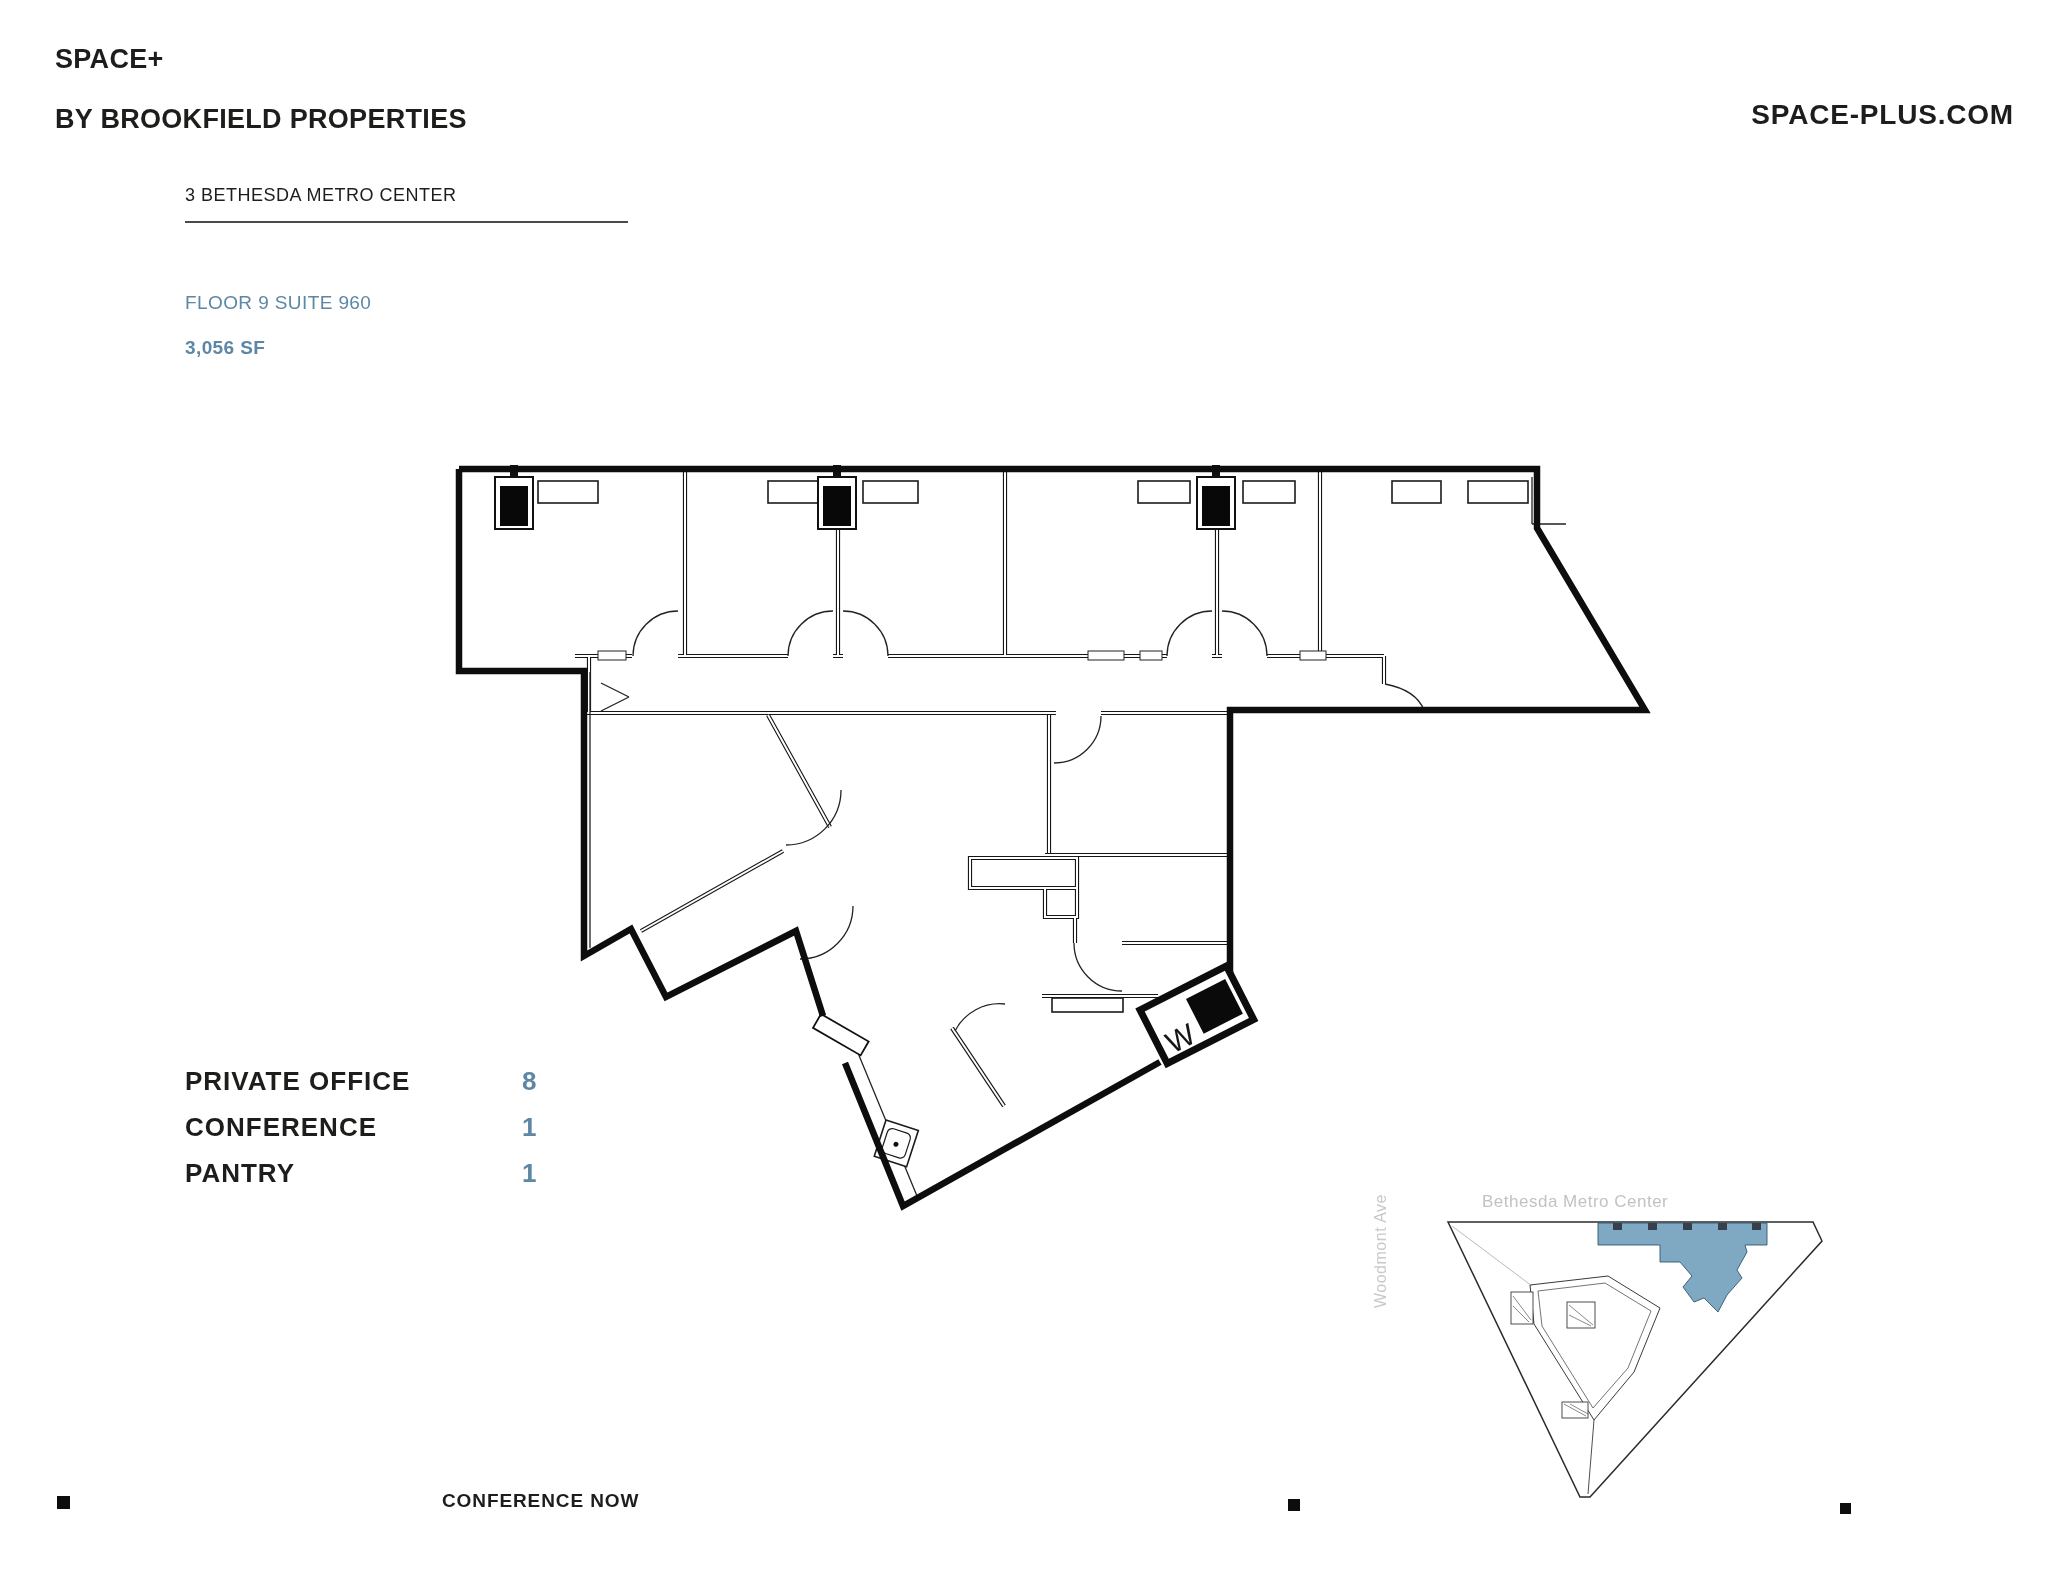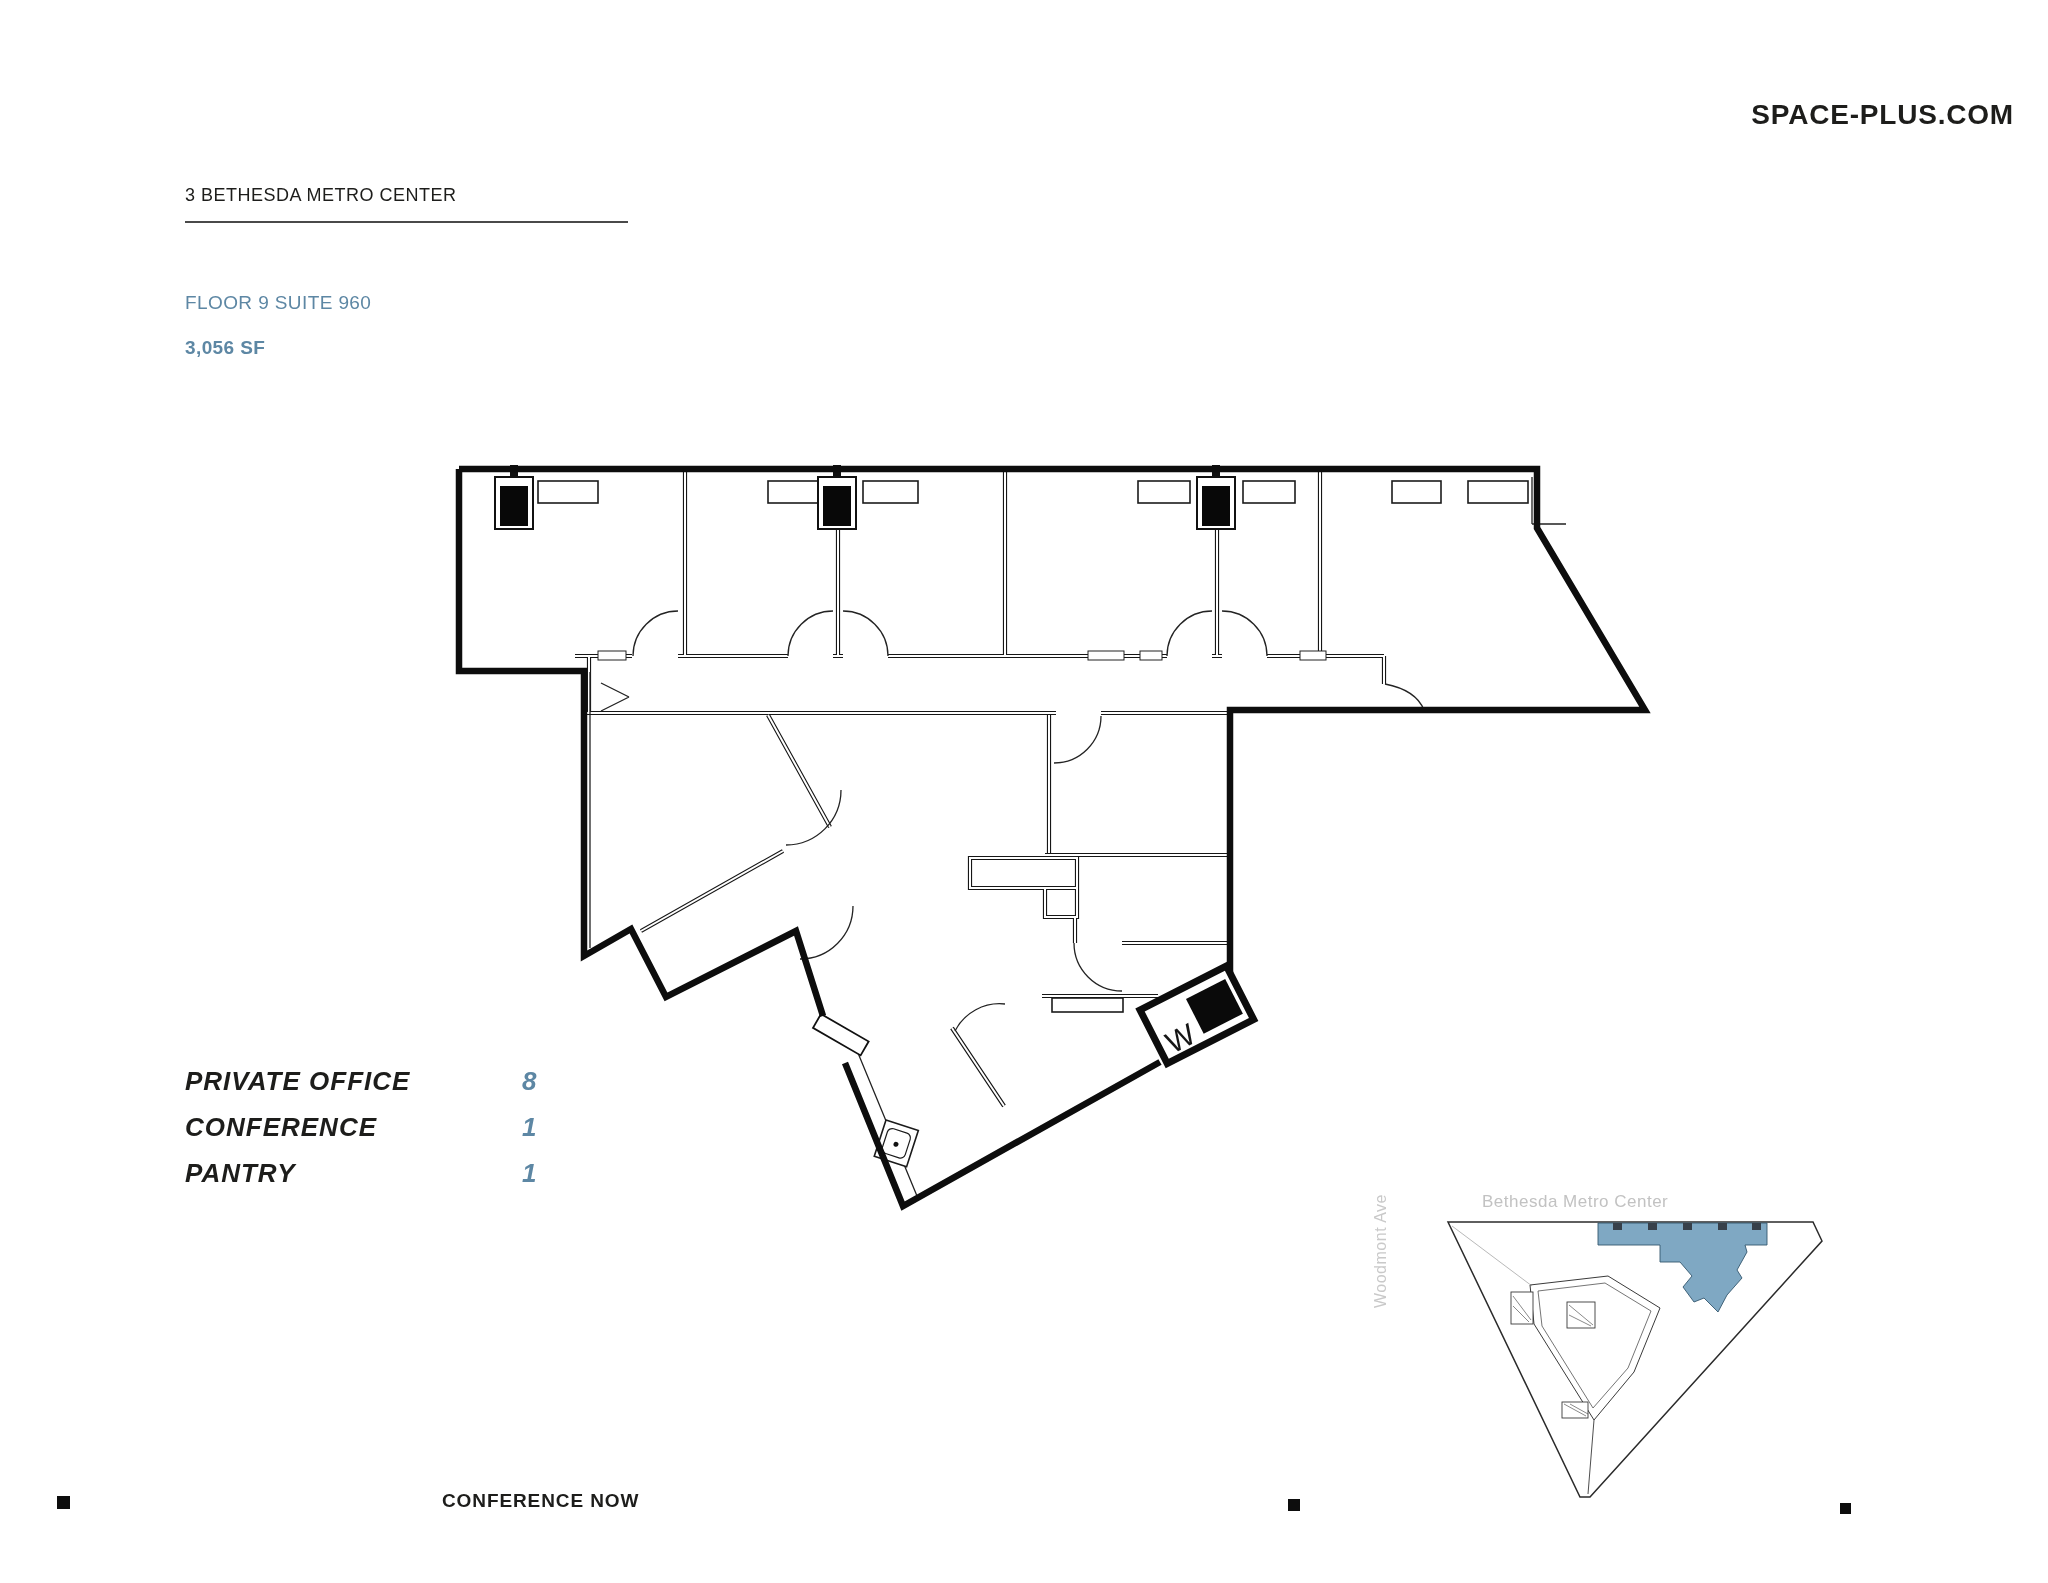--- a/index.html
+++ b/index.html
@@ -6,35 +6,37 @@
   #canvas{position:relative;width:2048px;height:1583px;background:#ffffff;overflow:hidden;
           font-family:"Liberation Sans",sans-serif;color:#1d1d1b;}
   .abs{position:absolute;}
   .logo{left:55px;top:44px;font-size:27px;font-weight:700;line-height:30px;letter-spacing:.3px;white-space:pre-line;}
   .site{top:99px;right:34px;font-size:28px;font-weight:700;letter-spacing:.8px;}
   .bldg-title{left:185px;top:185px;font-size:18px;font-weight:400;letter-spacing:.5px;}
   .title-rule{left:185px;top:221px;width:443px;height:2px;background:#4a4a4a;}
   .floor-suite{left:185px;top:292px;font-size:19px;font-weight:400;letter-spacing:.4px;color:#5d87a4;}
   .area-sf{left:185px;top:337px;font-size:19px;font-weight:700;letter-spacing:.4px;color:#5d87a4;}
   .legend{left:185px;top:1060px;}
-  .legend-row{position:relative;height:46px;width:400px;font-style:italic;}
+  .legend-row{position:relative;height:46px;width:400px;}
   .legend-label{position:absolute;left:0;top:6px;font-size:26px;font-weight:700;letter-spacing:1px;}
   .legend-count{position:absolute;left:337px;top:6px;font-size:26px;font-weight:700;color:#5d87a4;}
   .avail{left:442px;top:1490px;font-size:19px;font-weight:700;letter-spacing:.9px;}
   .sq{background:#0d0d0d;}
   .keylabel{font-size:17px;font-weight:400;color:#c2c2c2;letter-spacing:.5px;text-align:right;}
   .street{left:1390px;top:1290px;width:180px;transform:rotate(-90deg);transform-origin:left bottom;
           font-size:16px;color:#c9c9c9;letter-spacing:.5px;}
   svg{display:block;}
 </style>
 </head>
 <body>
 
 <div id="canvas">
 
+  <div class="abs logo"><span>SPACE+</span><br>
+    <span>BY BROOKFIELD PROPERTIES</span></div>
   <div class="abs site">SPACE-PLUS.COM</div>
 
   <div class="abs bldg-title">3 BETHESDA METRO CENTER</div>
   <div class="abs title-rule"></div>
   <div class="abs floor-suite">FLOOR 9 SUITE 960</div>
   <div class="abs area-sf">3,056 SF</div>
 
   <div class="abs legend">
     <div class="legend-row">
       <span class="legend-label">PRIVATE OFFICE</span>

